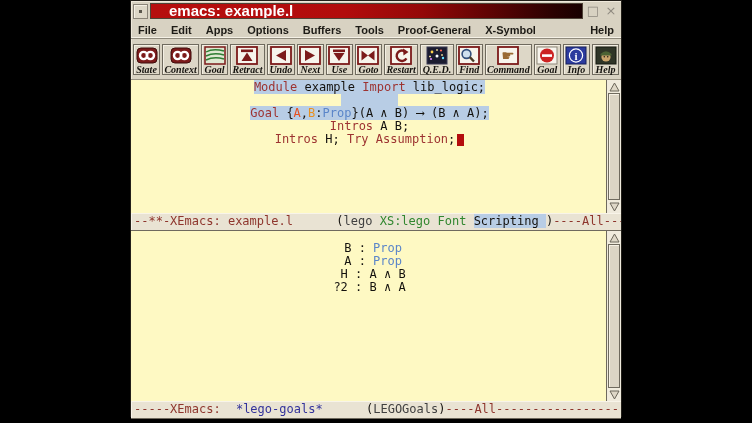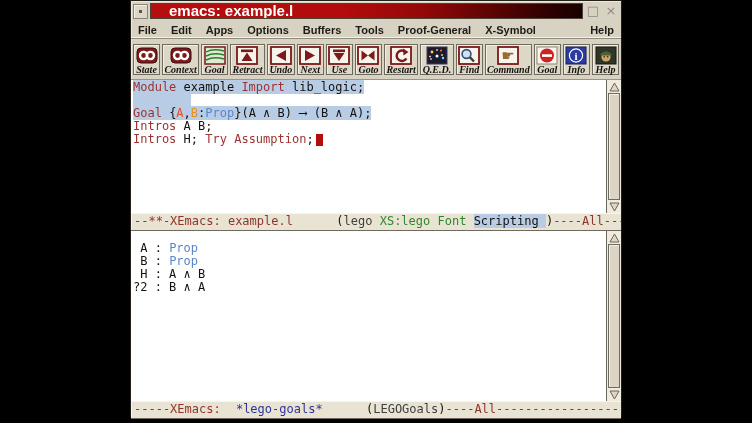--- a/index.html
+++ b/index.html
@@ -32,21 +32,21 @@
   
   .toolbar{height:36px;display:flex;align-items:center;gap:2px;padding:2px 2px;flex:0 0 auto;
     border-bottom:1px solid #9a9484;}
   .tbtn{height:31px;min-width:23px;background:#ddd7c7;border:1px solid #6f6a5e;
     box-shadow:inset 1px 1px 0 #f4efe3;display:flex;flex-direction:column;align-items:center;
     justify-content:space-between;padding:1px 2px 0 2px;box-sizing:border-box;}
   .tbtn svg{display:block;}
   .tlabel{font-family:"Liberation Serif",serif;font-style:italic;font-weight:bold;
     font-size:10px;line-height:8px;white-space:nowrap;color:#14120e;}
   
-  .ewin{display:flex;flex:0 0 auto;background:#ffffff;}
+  .ewin{display:flex;flex:0 0 auto;background:#fef9c3;text-align:center;}
   .ewin .text{flex:1;overflow:hidden;padding:1px 0 0 2px;
     font-family:"DejaVu Sans Mono","DejaVu Sans",monospace;font-size:12px;line-height:13px;
     white-space:pre;color:#14120e;}
   .script-win{height:133px;}
   .goals-win{height:170px;}
   .goals-win .text{padding-top:11px;}
   .bufline{height:13px;}
   
   .c-txt{color:#14120e;}
   .c-kw{color:#9d3331;}
@@ -270,21 +270,21 @@
           <svg width="11" height="10">
             <path d="M1 1 L10 1 L5.5 9 Z" fill="#ded7c7" stroke="#6b665a"></path>
           </svg>
         </div>
     </div>
   </div>
 
   <div class="modeline" id="modeline-top"><span class="c-dred">--**-XEmacs: example.l</span><span class="c-txt">      </span><span class="c-txt">(</span><span class="c-lego">lego</span><span class="c-txt"> </span><span class="c-green">XS:lego</span><span class="c-txt"> </span><span class="c-green">Font</span><span class="c-txt"> </span><span class="c-hlblk">Scripting </span><span class="c-txt">)</span><span class="c-dred">----All--------</span></div>
 
   <div class="ewin goals-win">
-    <div class="text" id="goals-text"><div class="bufline"><span class="c-txt"> A : </span><span class="c-blue">Prop</span></div><div class="bufline"><span class="c-txt"> B : </span><span class="c-blue">Prop</span></div><div class="bufline"><span class="c-txt"> H : A ∧ B</span></div><div class="bufline"><span class="c-txt">?2 : B ∧ A</span></div></div>
+    <div class="text" id="goals-text"><div class="bufline"><span class="c-txt"> B : </span><span class="c-blue">Prop</span></div><div class="bufline"><span class="c-txt"> A : </span><span class="c-blue">Prop</span></div><div class="bufline"><span class="c-txt"> H : A ∧ B</span></div><div class="bufline"><span class="c-txt">?2 : B ∧ A</span></div></div>
     <div class="sb">
       <div class="arr">
           <svg width="11" height="10">
             <path d="M5.5 1 L10 9 L1 9 Z" fill="#ded7c7" stroke="#6b665a"></path>
           </svg>
         </div>
       <div class="thumb"></div>
       <div class="arr">
           <svg width="11" height="10">
             <path d="M1 1 L10 1 L5.5 9 Z" fill="#ded7c7" stroke="#6b665a"></path>

